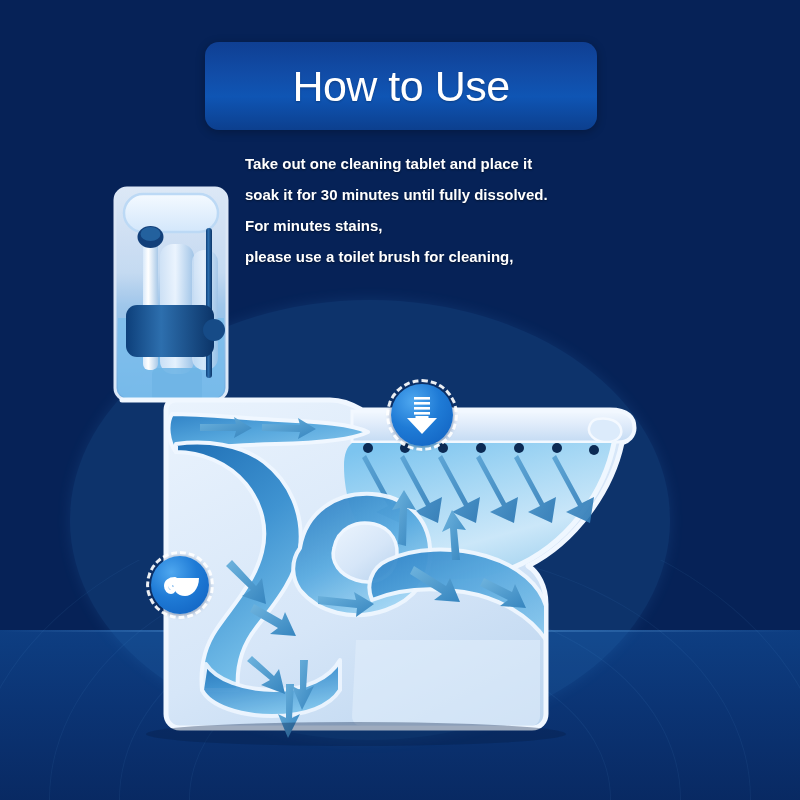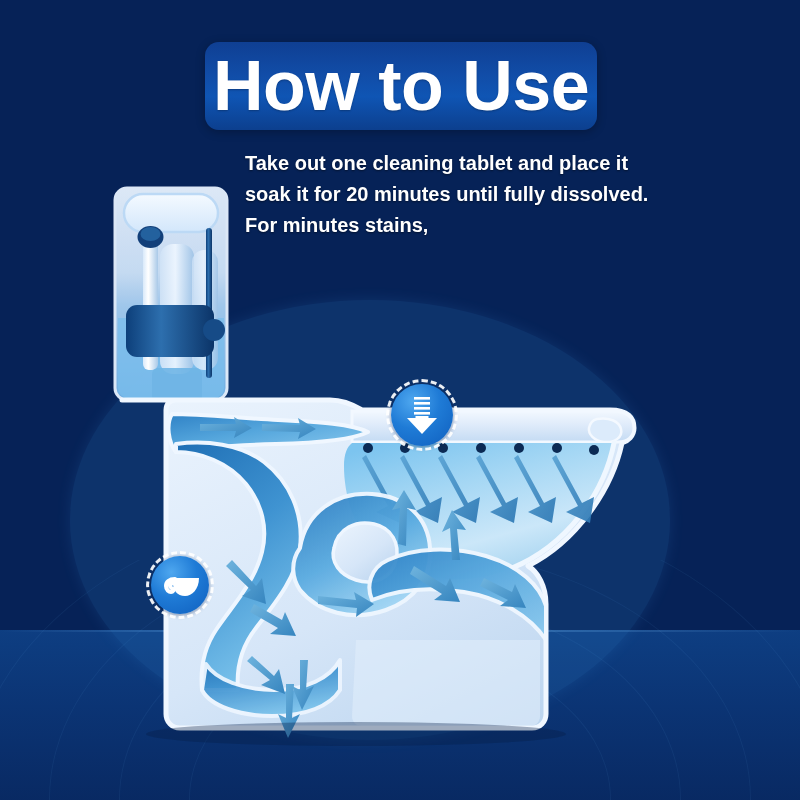--- a/index.html
+++ b/index.html
@@ -33,29 +33,29 @@
 
   
   #banner{
     position:absolute;left:205px;top:42px;width:392px;height:88px;
     border-radius:14px;
     background:linear-gradient(180deg,#0f3f93 0%,#114da8 38%,#0f55b4 62%,#0c3f8e 100%);
     box-shadow:0 2px 10px rgba(0,0,0,.28);
     display:flex;align-items:center;justify-content:center;
   }
   #banner-title{
-    color:#ffffff;font-size:70px;font-weight:bold;letter-spacing:-.5px;
+    color:#ffffff;font-size:43px;font-weight:normal;letter-spacing:-.5px;
     line-height:1;white-space:nowrap;
     text-shadow:0 1px 2px rgba(0,0,0,.25);
   }
 
   
   #instructions{
     position:absolute;left:245px;top:148px;width:470px;
-    color:#fff;font-size:20px;font-weight:bold;line-height:31px;
+    color:#fff;font-size:15px;font-weight:bold;line-height:31px;
     text-shadow:0 1px 2px rgba(0,0,0,.45);
   }
   #instructions p{margin:0;white-space:nowrap;}
 
   
   #toilet{position:absolute;left:0;top:0;width:800px;height:800px;}
 
   
   .badge{position:absolute;border-radius:50%;}
   .badge .ring{
@@ -319,22 +319,23 @@
 
     <ellipse cx="356" cy="734" rx="210" ry="12" fill="#051d44" opacity=".35"></ellipse>
   </svg>
 
   <div id="banner">
     <div id="banner-title">How to Use</div>
   </div>
 
   <div id="instructions">
     <p>Take out one cleaning tablet and place it</p>
-    <p>soak it for 20 minutes until fully dissolved.</p>
+    <p>soak it for 30 minutes until fully dissolved.</p>
     <p>For minutes stains,</p>
+    <p>please use a toilet brush for cleaning,</p>
   </div>
 
   <div id="badge-down" class="badge">
     <div class="disc">
       <svg width="40" height="44" viewBox="0 0 40 44">
         <rect x="12" y="4" width="16" height="2.6" fill="#fff"></rect>
         <rect x="12" y="9" width="16" height="2.6" fill="#fff"></rect>
         <rect x="12" y="14" width="16" height="2.6" fill="#fff"></rect>
         <rect x="12" y="19" width="16" height="2.6" fill="#fff"></rect>
         <path d="M20 41 L5 25 H13.5 V23 H26.5 V25 H35 Z" fill="#fff"></path>

